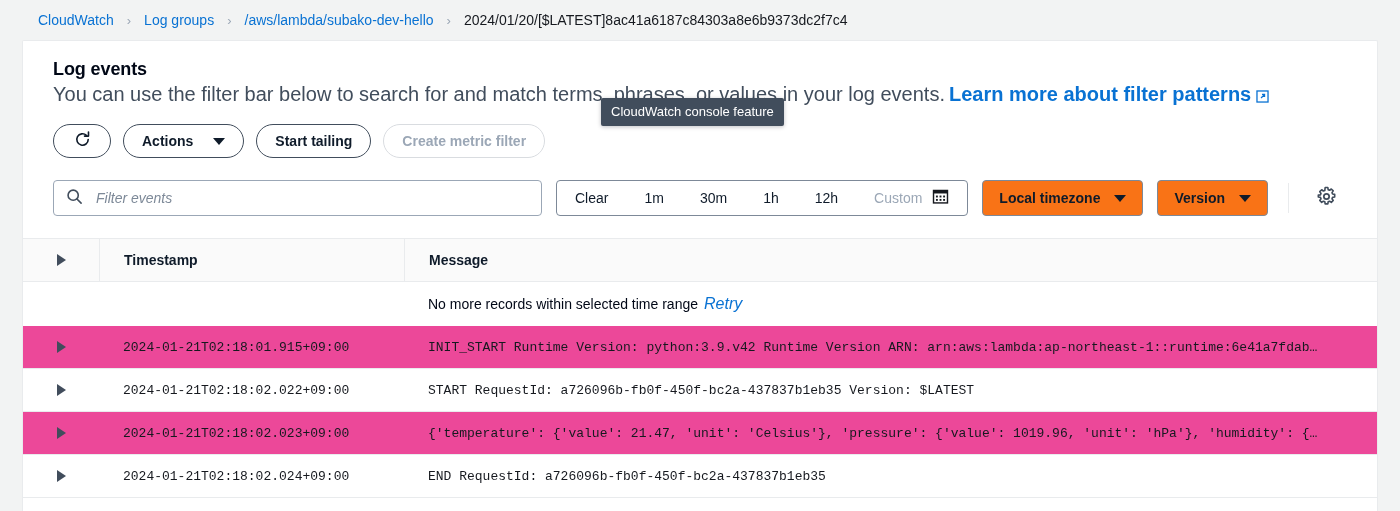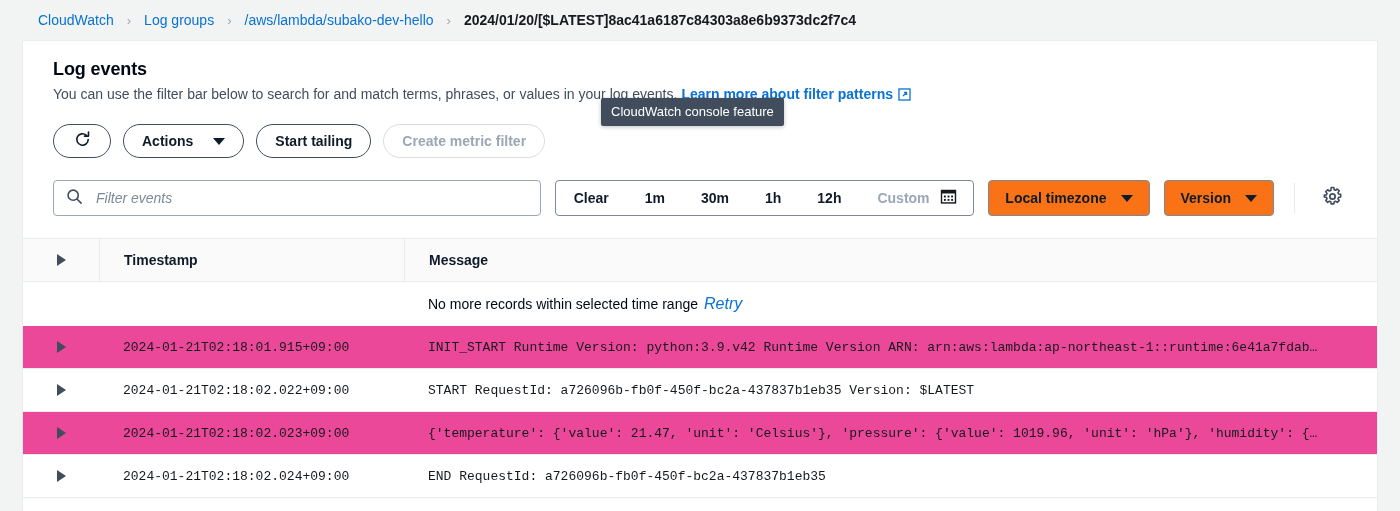--- a/index.html
+++ b/index.html
@@ -23,21 +23,21 @@
     gap: 0;
     font-size: 14px;
   }
   .crumb-link {
     color: #0972d3;
     text-decoration: none;
     white-space: nowrap;
   }
   .crumb-current {
     color: #16191f;
-    font-weight: bold;
+    font-weight: normal;
     white-space: nowrap;
   }
   .crumb-sep {
     color: #9ba7b6;
     font-size: 13px;
     padding: 0 13px;
     user-select: none;
   }
 
   
@@ -56,21 +56,21 @@
 
   .panel-head { padding: 18px 30px 0 30px; position: relative; }
   .panel-title {
     font-size: 18px;
     font-weight: bold;
     color: #000716;
     margin: 0 0 4px 0;
     letter-spacing: -0.1px;
   }
   .panel-desc {
-    font-size: 14px;
+    font-size: 20px;
     color: #414d5c;
     margin: 0;
     line-height: 20px;
     white-space: nowrap;
   }
   .desc-link {
     color: #0972d3;
     font-weight: bold;
     text-decoration: none;
     margin-left: 4px;
@@ -173,21 +173,21 @@
     align-items: stretch;
     overflow: hidden;
     background: #fff;
   }
   .seg {
     display: inline-flex;
     align-items: center;
     justify-content: center;
     padding: 0 18px;
     font-size: 14px;
-    font-weight: bold;
+    font-weight: normal;
     color: #0f1b2a;
     cursor: pointer;
     white-space: nowrap;
     background: transparent;
     border: none;
     font-family: "Liberation Sans", sans-serif;
     gap: 10px;
   }
   .seg.muted { color: #9ba7b6; }
 

